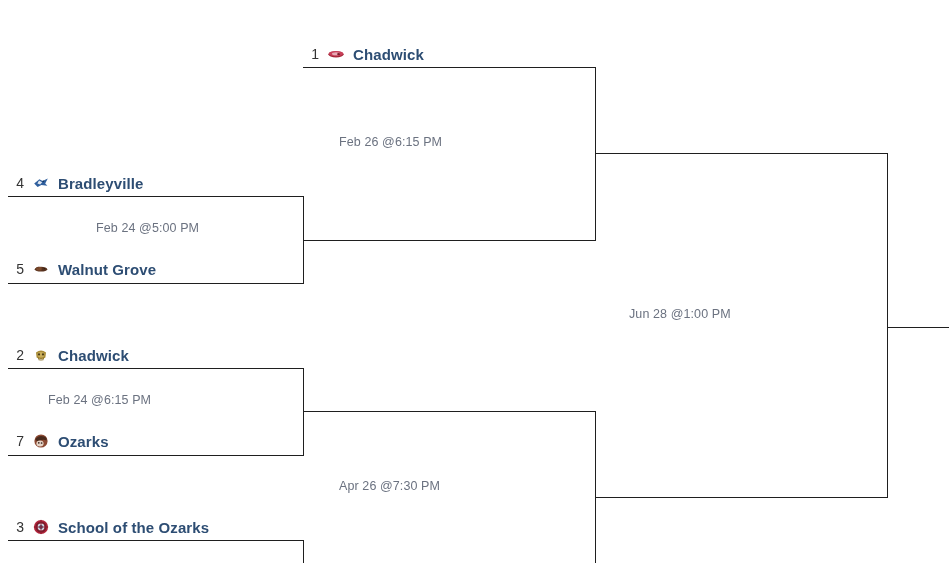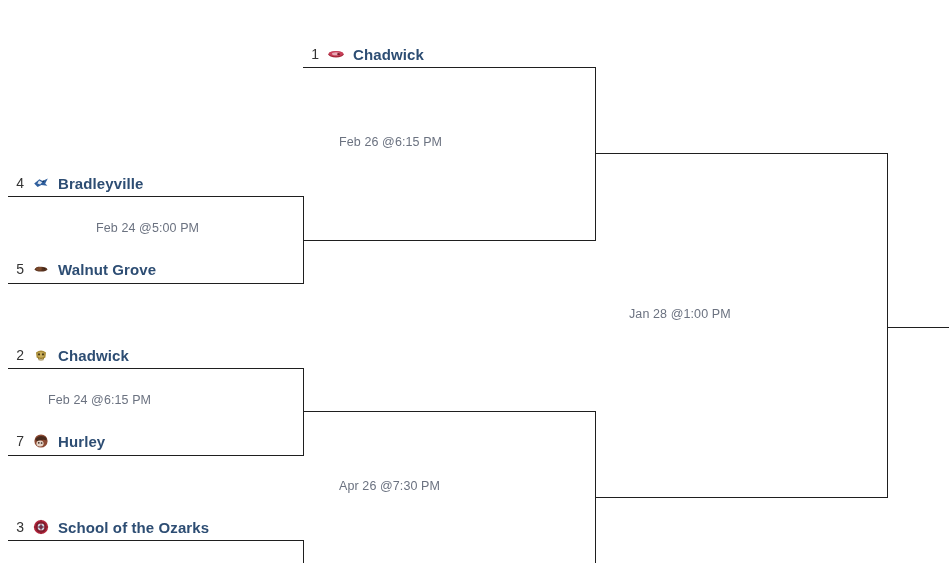--- a/index.html
+++ b/index.html
@@ -120,21 +120,21 @@
 
   <div class="team" style="left:8px; top:430px;">
     <span class="seed">7</span>
     <svg class="team-logo" viewBox="0 0 18 18">
       <circle cx="9" cy="9" r="6.6" fill="#8c4a33"></circle>
       <path d="M3.2 7.8 Q6 2.6 12.4 4.6 Q15.4 6.0 14.4 8.4 Q11 7.2 8.2 8.6 Q5.4 10.0 3.2 7.8 Z" fill="#4a2a1c"></path>
       <ellipse cx="8.0" cy="11.6" rx="3.6" ry="3.0" fill="#e6d4c6"></ellipse>
       <circle cx="6.8" cy="10.8" r="0.85" fill="#33211a"></circle>
       <circle cx="9.6" cy="11.0" r="0.85" fill="#33211a"></circle>
     </svg>
-    <span class="team-name">Hurley</span>
+    <span class="team-name">Ozarks</span>
   </div>
 
   <div class="team" style="left:8px; top:516px;">
     <span class="seed">3</span>
     <svg class="team-logo" viewBox="0 0 18 18">
       <circle cx="9" cy="9" r="7.1" fill="#b0243a"></circle>
       <circle cx="9" cy="9" r="5.5" fill="#7d1b2c"></circle>
       <circle cx="9" cy="9" r="3.4" fill="#d6dce8"></circle>
       <circle cx="9" cy="9" r="1.9" fill="#3a4f73"></circle>
       <path d="M9 1.9 L9 16.1 M1.9 9 L16.1 9" stroke="#8e1f31" stroke-width="0.9"></path>
@@ -166,15 +166,15 @@
 
   <div class="line h" style="left:595px; top:153px; width:292px;"></div>
   <div class="line h" style="left:595px; top:497px; width:292px;"></div>
   <div class="line v" style="left:887px; top:153px; height:345px;"></div>
   <div class="line h" style="left:887px; top:327px; width:62px;"></div>
 
   <div class="gametime" style="left:48px;  top:221px;margin-left:48px;">Feb 24 @5:00 PM</div>
   <div class="gametime" style="left:48px;  top:393px;">Feb 24 @6:15 PM</div>
   <div class="gametime" style="left:339px; top:135px;">Feb 26 @6:15 PM</div>
   <div class="gametime" style="left:339px; top:479px;">Apr 26 @7:30 PM</div>
-  <div class="gametime" style="left:629px; top:307px;">Jan 28 @1:00 PM</div>
+  <div class="gametime" style="left:629px; top:307px;">Jun 28 @1:00 PM</div>
 
 </div>
 
 </body></html>

